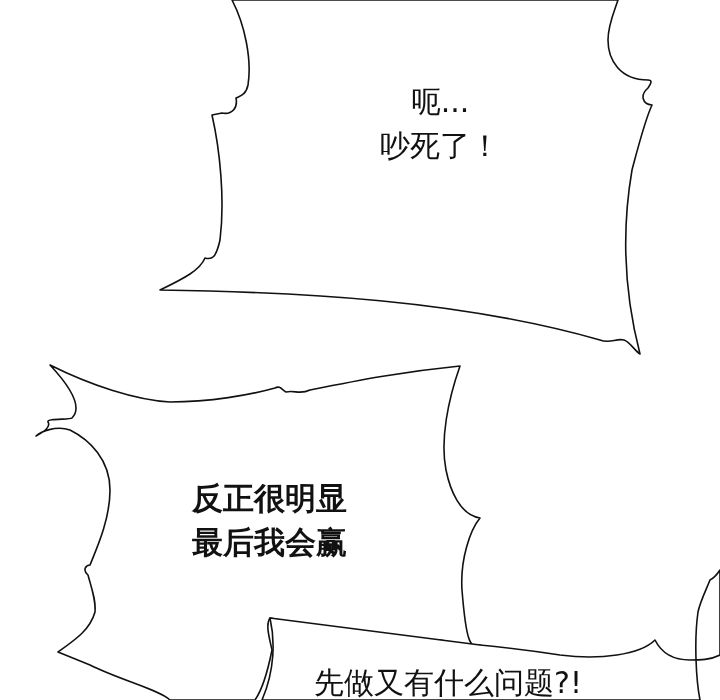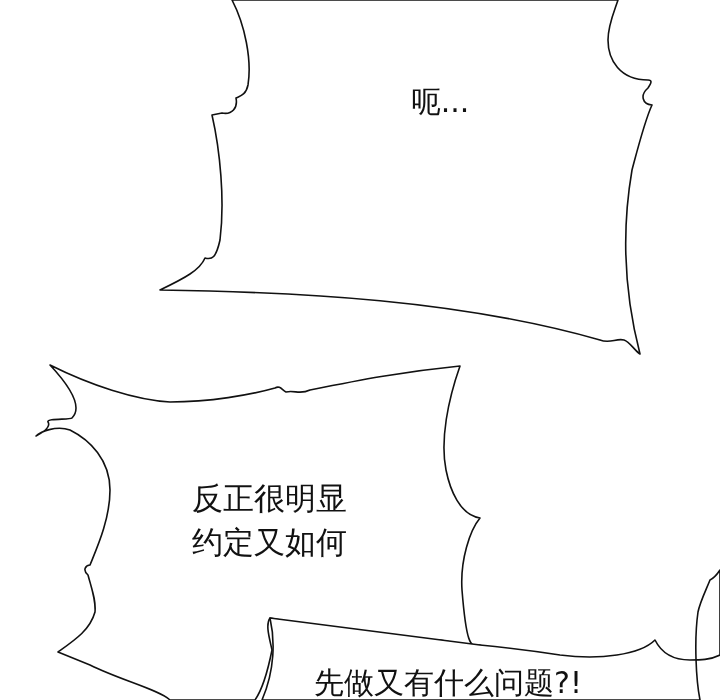--- a/index.html
+++ b/index.html
@@ -9,21 +9,21 @@
     svg.bubbles path { fill: #ffffff; stroke: #111111; stroke-width: 1.6; stroke-linejoin: round; }
     .bubble-text {
       position: absolute;
       font-family: "DejaVu Sans", sans-serif;
       color: #111111;
       text-align: center;
       white-space: nowrap;
     }
     .bubble-text .line { display: block; }
     #t1 { left: 330px; top: 80px; width: 220px; font-size: 30px; line-height: 44px; }
-    #t2 { left: 180px; top: 476px; width: 210px; font-size: 31px; line-height: 44px; text-align: left; padding-left: 12px; }
+    #t2 { left: 180px; top: 476px; width: 210px; font-size: 31px; line-height: 44px; text-align: left; padding-left: 12px; font-weight: bold; }
     #t3 { left: 300px; top: 663px; width: 330px; font-size: 30px; line-height: 40px; text-align: left; padding-left: 14px; }
   </style>
 </head>
 <body>
 
 <div class="canvas">
   <svg class="bubbles" viewBox="0 0 720 700">
 
     <path d="M232,0 C245,25 252,60 248,85 C246,95 240,96 236,98 C238,108 232,115 222,113 L212,115
          C220,150 225,200 220,240 C216,258 212,260 205,258 C200,270 185,278 160,290
@@ -42,23 +42,24 @@
          C48,430 50,425 48,422 C46,418 70,420 72,418 C80,410 78,395 50,365 Z"></path>
 
     <path d="M270,618 C275,640 275,670 262,700 L700,700
          C696,680 694,640 698,612 C700,602 706,590 710,580 C714,578 716,576 720,570
          L720,655 C710,660 700,660 690,660 C670,660 660,650 655,640
          C640,655 600,660 560,655 C540,652 510,648 480,645 Z"></path>
   </svg>
 
   <div id="t1" class="bubble-text">
     <span class="line">呃...</span>
+    <span class="line">吵死了！</span>
   </div>
 
   <div id="t2" class="bubble-text">
     <span class="line">反正很明显</span>
-    <span class="line">约定又如何</span>
+    <span class="line">最后我会赢</span>
   </div>
 
   <div id="t3" class="bubble-text">
     <span class="line">先做又有什么问题?!</span>
   </div>
 </div>
 
 </body></html>

